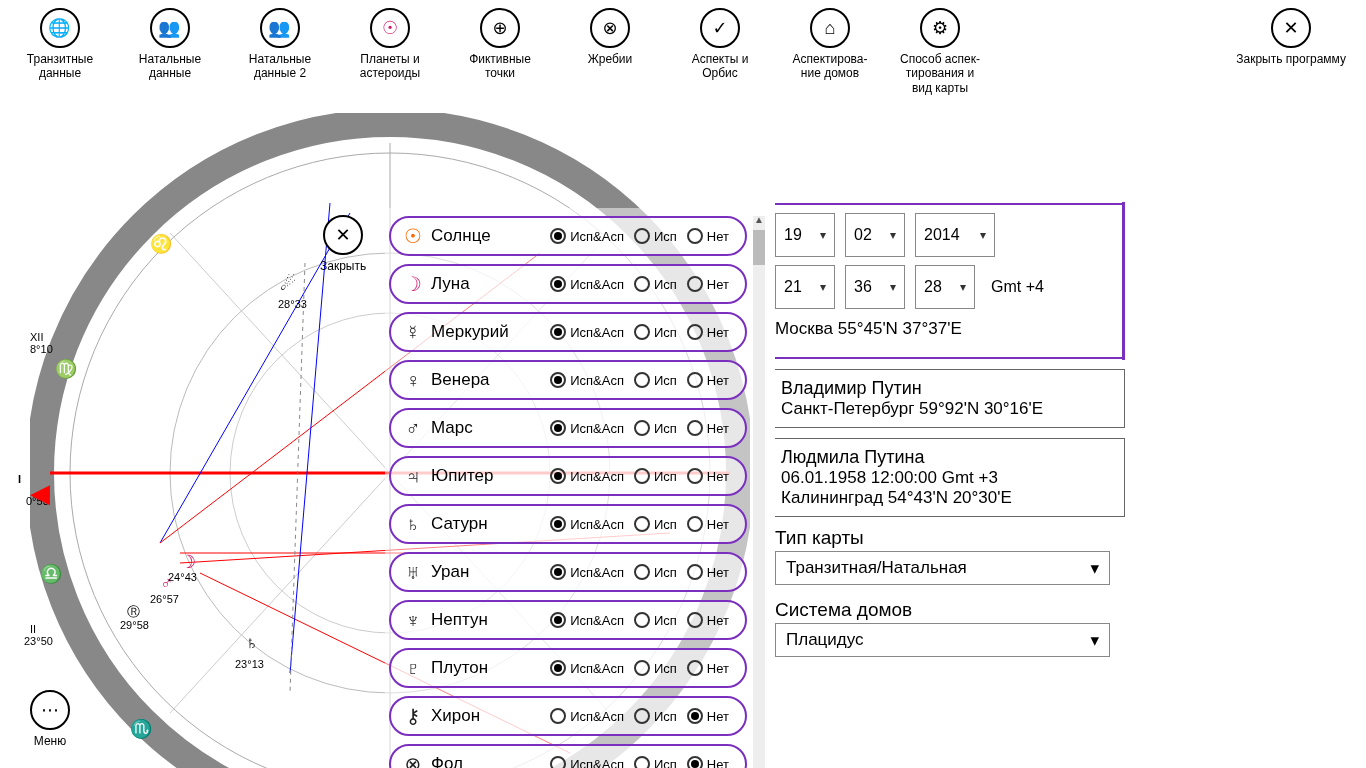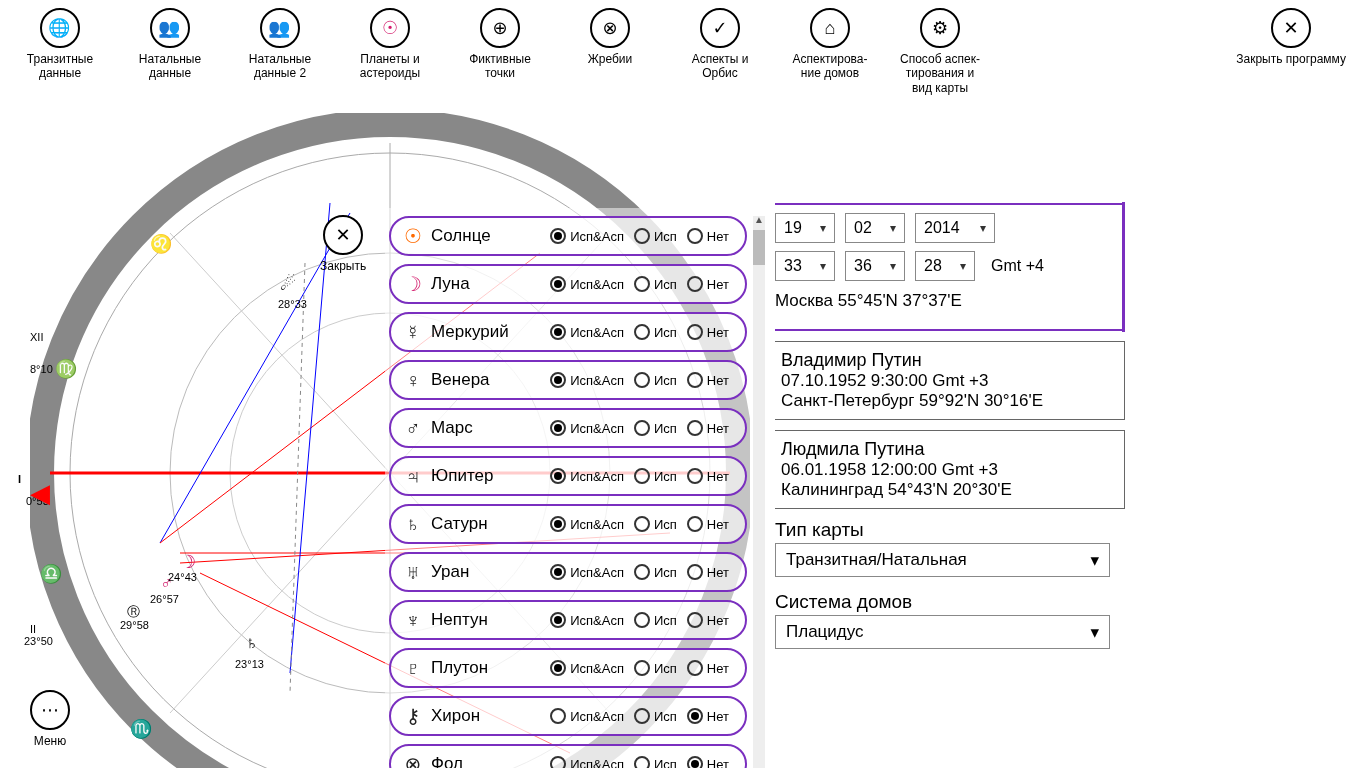--- a/index.html
+++ b/index.html
@@ -26,21 +26,21 @@
   .radio-group { display: flex; align-items: center; gap: 4px; margin-left: auto; }
   .radio { width: 16px; height: 16px; border: 2px solid #333; border-radius: 50%; display: inline-flex; align-items: center; justify-content: center; cursor: pointer; }
   .radio.checked::after { content: ""; width: 8px; height: 8px; background: #000; border-radius: 50%; }
   .radio-label { font-size: 13px; margin-right: 6px; }
   .scrollbar { position: absolute; right: 0; top: 8px; width: 12px; height: calc(100% - 16px); background: #eee; }
   .scrollbar-thumb { position: absolute; top: 0; width: 100%; height: 35px; background: #bbb; }
   .scroll-arrow { position: absolute; width: 12px; height: 14px; font-size: 10px; text-align: center; color: #555; }
   
   .right-panel { position: absolute; left: 775px; top: 100px; width: 350px; }
   .date-row { display: flex; gap: 10px; align-items: center; padding: 4px 0; }
-  .sel { border: 1px solid #888; height: 30px; display: flex; align-items: center; justify-content: space-between; padding: 0 8px; font-size: 16px; }
+  .sel { border: 1px solid #888; height: 44px; display: flex; align-items: center; justify-content: space-between; padding: 0 8px; font-size: 16px; }
   .sel .chev { font-size: 12px; color: #333; }
   .sel.w60 { width: 60px; }
   .sel.w80 { width: 80px; }
   .gmt { font-size: 16px; margin-left: 6px; }
   .city-line { font-size: 17px; padding: 6px 0 10px 0; }
   .purple-border { border: 2.5px solid #7a2fbf; border-right: none; border-left: none; padding: 4px 0 8px 0; margin-bottom: 10px; position: relative; }
   .purple-border::before { content:""; position:absolute; right:0; top:-3px; bottom:-3px; width:3px; background:#7a2fbf; }
   
   .person-block { border: 1px solid #666; padding: 8px 6px; margin-bottom: 10px; border-left: none; }
   .person-name { font-size: 18px; }
@@ -121,21 +121,21 @@
       <line x1="170" y1="460" x2="540" y2="640" stroke="red"></line>
       <line x1="260" y1="560" x2="300" y2="90" stroke="blue"></line>
       <line x1="275" y1="150" x2="260" y2="580" stroke="#888" stroke-dasharray="4 4"></line>
     </svg>
     <span class="zodiac" style="left:150px; top:130px;">♌</span>
     <span class="zodiac" style="left:55px; top:255px;">♍</span>
     <span class="zodiac" style="left:40px; top:460px;">♎</span>
     <span class="zodiac" style="left:130px; top:615px;">♏</span>
 
     <span class="clabel" style="left:30px; top:228px;">XII</span>
-    <span class="clabel" style="left:30px; top:240px;margin-top:20px;">8°10</span>
+    <span class="clabel" style="left:30px; top:240px;">8°10</span>
     <span class="clabel" style="left:18px; top:370px; font-weight:bold">I</span>
     <span class="clabel" style="left:10px; top:392px;padding-left:16px;">0°53</span>
     <span class="clabel" style="left:30px; top:520px;">II</span>
     <span class="clabel" style="left:24px; top:532px;">23°50</span>
 
     <span class="clabel" style="left:160px; top:470px; color:#d31b6b; font-size:18px;">♂</span>
     <span class="clabel" style="left:168px; top:468px;">24°43</span>
     <span class="clabel" style="left:180px; top:448px; color:#d31b6b; font-size:18px;">☽</span>
     <span class="clabel" style="left:150px; top:490px;">26°57</span>
     <span class="clabel" style="left:127px; top:500px; font-size:13px;">Ⓡ</span>
@@ -317,39 +317,38 @@
             <span>02</span>
             <span class="chev">▾</span>
           </div>
         <div class="sel w80">
             <span>2014</span>
             <span class="chev">▾</span>
           </div>
       </div>
       <div class="date-row">
         <div class="sel w60">
-            <span>33</span>
+            <span>21</span>
             <span class="chev">▾</span>
           </div>
         <div class="sel w60">
             <span>36</span>
             <span class="chev">▾</span>
           </div>
         <div class="sel w60">
             <span>28</span>
             <span class="chev">▾</span>
           </div>
         <span class="gmt">Gmt +4</span>
       </div>
       <div class="city-line">Москва  55°45'N   37°37'E</div>
     </div>
 
     <div class="person-block">
       <div class="person-name">Владимир Путин</div>
-      <div class="person-line">07.10.1952 9:30:00  Gmt +3</div>
       <div class="person-line">Санкт-Петербург  59°92'N  30°16'E</div>
     </div>
     <div class="person-block">
       <div class="person-name">Людмила Путина</div>
       <div class="person-line">06.01.1958 12:00:00  Gmt +3</div>
       <div class="person-line">Калининград  54°43'N  20°30'E</div>
     </div>
 
     <div class="field-label">Тип карты</div>
     <div class="dropdown">

